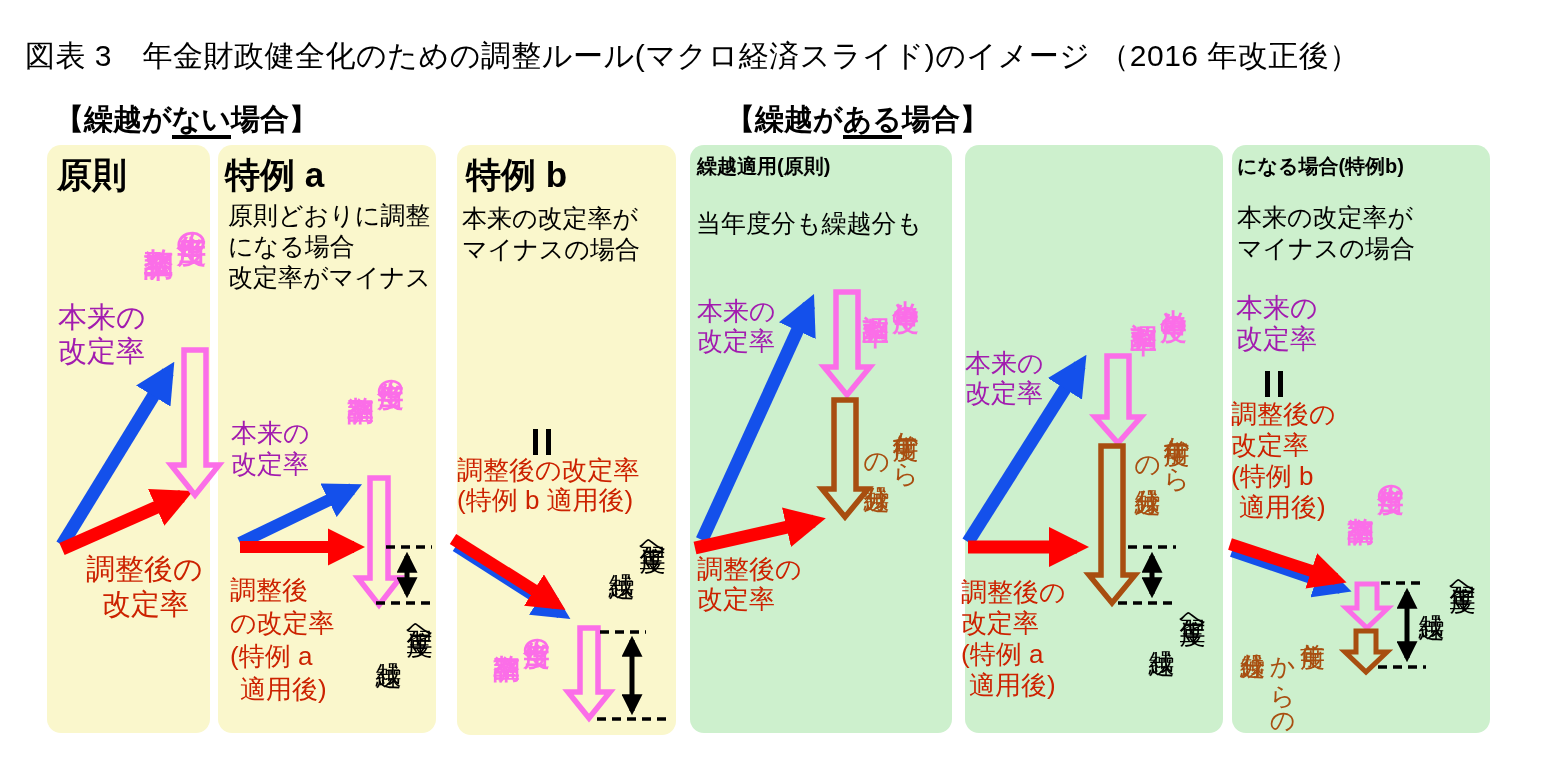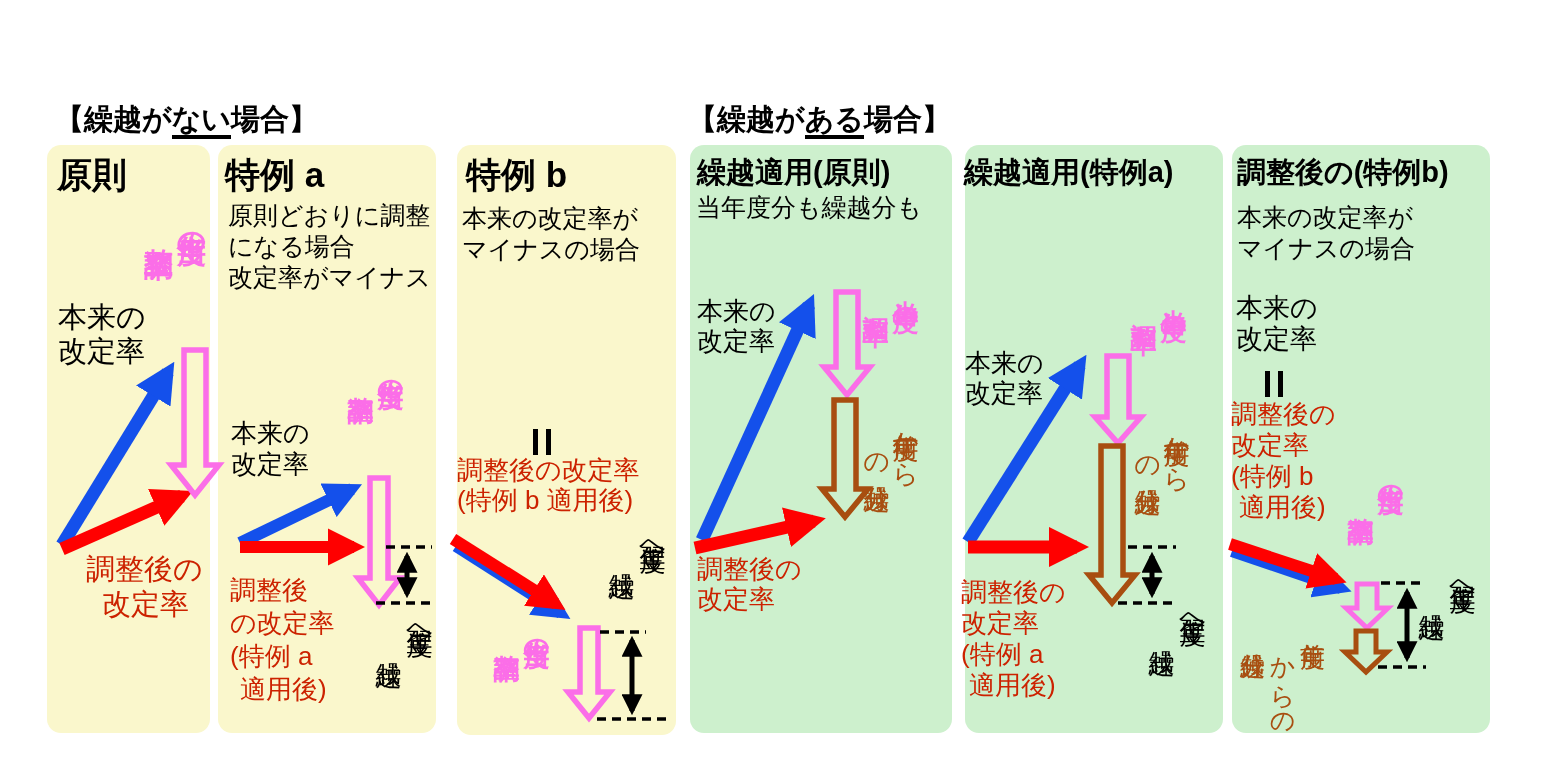--- a/index.html
+++ b/index.html
@@ -11,47 +11,48 @@
     position:absolute; left:25px; top:36px; font-size:30px; letter-spacing:0.5px;
     white-space:nowrap;
   }
   .section-header {
     position:absolute; top:100px; font-size:29px; font-weight:bold; white-space:nowrap;
   }
   .section-header .em { border-bottom:4px solid #000; padding-bottom:0px; }
   .panel { position:absolute; top:145px; height:588px; border-radius:14px; }
   .panel.yellow { background:#FAF7CC; }
   .panel.green  { background:#CDF0CD; }
-  .ptitle { position:absolute; font-weight:bold; font-size:29px; white-space:nowrap; }
+  .ptitle { position:absolute; font-weight:bold; font-size:20px; white-space:nowrap; }
   .ptitle.big { font-size:35px; }
   .desc { position:absolute; font-size:25px; line-height:31px; white-space:nowrap; }
   .lbl { position:absolute; white-space:nowrap; font-size:26px; line-height:31px; }
   .lbl div { white-space:nowrap; }
-  .blue-t { color:#000000; }
+  .blue-t { color:#a21caf; }
   .red-t  { color:#CC2200; }
   .pink-t { color:#FB6EE8; font-weight:bold; }
   .brown-t{ color:#A84E10; }
   .vt { position:absolute; writing-mode:vertical-rl; text-orientation:upright;
         font-size:26px; line-height:30px; }
   .vt span { display:block; }
   .arrow-layer { position:absolute; left:0; top:0; z-index:1; }
   .txt { z-index:2; }
   .equals { position:absolute; z-index:2; display:flex; gap:8px; }
   .equals i { display:block; width:5px; height:26px; background:#000; }
 </style>
 </head>
 <body>
 
 <div class="canvas">
 
+  <div class="figure-title txt">図表 3　年金財政健全化のための調整ルール(マクロ経済スライド)のイメージ （2016 年改正後）</div>
 
   <div class="section-header txt" style="left:55px;">
     <span>【繰越が</span><span class="em">ない</span><span>場合】</span>
   </div>
-  <div class="section-header txt" style="left:688px;">
+  <div class="section-header txt" style="left:726px;">
     <span>【繰越が</span><span class="em">ある</span><span>場合】</span>
   </div>
 
   <div class="panel yellow" style="left:47px;  width:163px;"></div>
   <div class="panel yellow" style="left:218px; width:218px;"></div>
   <div class="panel yellow" style="left:457px; width:219px; height:590px;"></div>
   <div class="panel green" style="left:690px; width:262px;"></div>
   <div class="panel green" style="left:965px; width:258px;"></div>
   <div class="panel green" style="left:1232px;width:258px;"></div>
 
@@ -166,41 +167,40 @@
   <div class="vt pink-t txt" style="left:492px; top:621px;">
     <span>当年度の</span>
       <span style="margin-top:13px;">調整率</span>
   </div>
   <div class="vt txt" style="left:606px; top:526px; line-height:31px;">
     <span>翌年度へ</span>
       <span style="margin-top:27px;">繰越</span>
   </div>
 
   <div class="ptitle txt" style="left:697px; top:153px;">繰越適用(原則)</div>
-  <div class="desc txt" style="left:696px; top:192px;">
+  <div class="desc txt" style="left:696px; top:208px;">
     <div>当年度分も繰越分も</div>
   </div>
   <div class="lbl blue-t txt" style="left:697px; top:296px; line-height:30px;">
     <div>本来の</div>
       <div>改定率</div>
   </div>
   <div class="vt pink-t txt" style="left:861px; top:280px; letter-spacing:3px;">
     <span>当年度の</span>
       <span style="margin-top:14px;">調整率</span>
   </div>
   <div class="vt brown-t txt" style="left:862px; top:414px; line-height:29px;">
     <span>前年度から</span>
       <span style="margin-top:22px;">の繰越分</span>
   </div>
   <div class="lbl red-t txt" style="left:697px; top:554px; line-height:30px;">
     <div>調整後の</div>
       <div>改定率</div>
   </div>
 
-  <div class="ptitle txt" style="left:964px; top:153px;">繰越適用(特例a)</div>
   <div class="lbl blue-t txt" style="left:965px; top:348px; line-height:30px;">
     <div>本来の</div>
       <div>改定率</div>
   </div>
   <div class="vt pink-t txt" style="left:1129px; top:289px; letter-spacing:3px;">
     <span>当年度の</span>
       <span style="margin-top:13px;">調整率</span>
   </div>
   <div class="vt brown-t txt" style="left:1133px; top:419px; line-height:29px;">
     <span>前年度から</span>
@@ -210,21 +210,21 @@
     <div>調整後の</div>
       <div>改定率</div>
     <div>(特例 a</div>
       <div style="margin-left:8px;">適用後)</div>
   </div>
   <div class="vt txt" style="left:1146px; top:599px; line-height:31px;">
     <span>翌年度へ</span>
       <span style="margin-top:31px;">繰越</span>
   </div>
 
-  <div class="ptitle txt" style="left:1237px; top:153px;">調整後の(特例b)</div>
+  <div class="ptitle txt" style="left:1237px; top:153px;">になる場合(特例b)</div>
   <div class="desc txt" style="left:1237px; top:202px;">
     <div>本来の改定率が</div>
       <div>マイナスの場合</div>
   </div>
   <div class="lbl blue-t txt" style="left:1236px; top:293px; font-size:27px;">
     <div>本来の</div>
       <div>改定率</div>
   </div>
   <div class="equals" style="left:1265px; top:371px;">
       <i></i>

